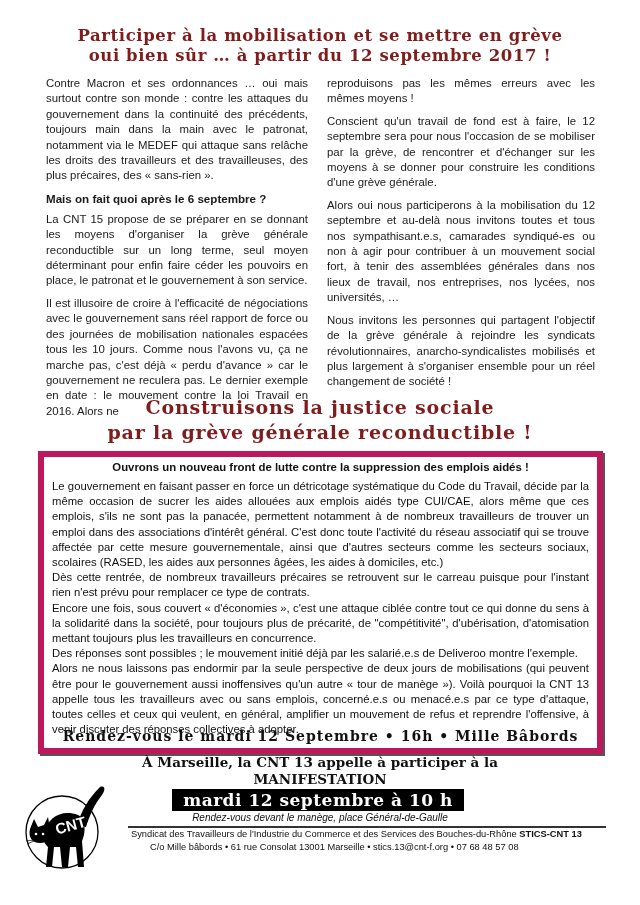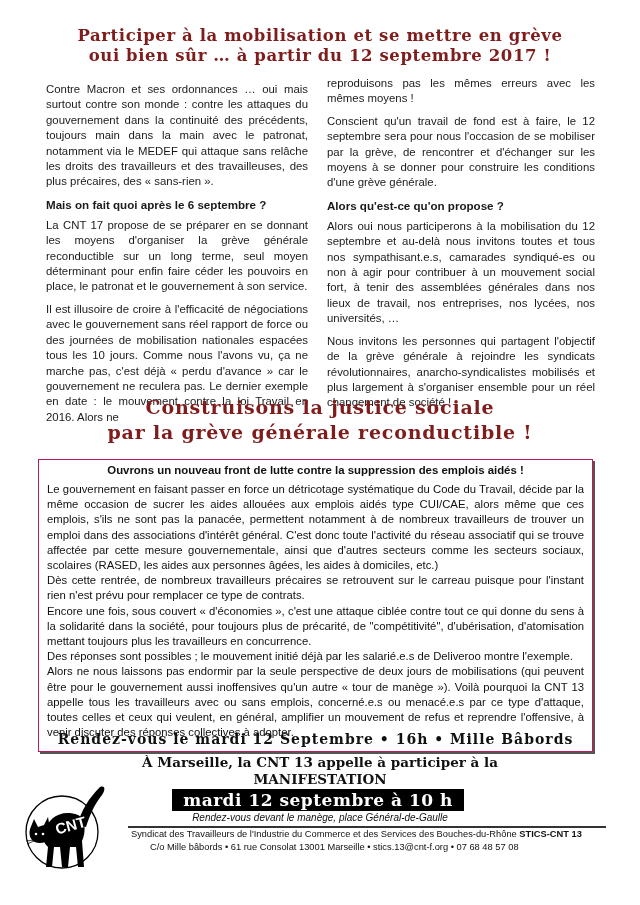--- a/index.html
+++ b/index.html
@@ -4,26 +4,26 @@
 <style>
   html, body { margin: 0; padding: 0; background: #ffffff; }
   body { width: 640px; height: 905px; position: relative; overflow: hidden; color: #111; font-family: "Liberation Sans", sans-serif; }
 
   .title { position: absolute; left: 0; width: 640px; text-align: center; font-family: "DejaVu Serif", serif; font-weight: bold; color: #7f1d1d; letter-spacing: 0.6px; }
   .t1 { top: 26px; font-size: 16.5px; line-height: 20px; }
 
   .col { position: absolute; font-size: 11.4px; line-height: 15.4px; text-align: justify; color: #1a1a1a; }
   .col p { margin: 0 0 7px 0; }
   .col h4 { margin: 0 0 6px 0; font-size: 11.6px; font-weight: bold; line-height: 15px; }
-  .col-left { left: 46px; top: 82px; width: 262px; }
+  .col-left { left: 46px; top: 76px; width: 262px; }
   .col-right { left: 327px; top: 76px; width: 268px; }
 
   .t2 { top: 395px; font-size: 19px; line-height: 25px; letter-spacing: 0.8px; }
 
-  .box { position: absolute; left: 38px; top: 451px; width: 553px; height: 291px; border: 1px solid #be185d; box-shadow: 2px 2px 0 #555; background: #fff; margin-top: 8px; }
+  .box { position: absolute; left: 38px; top: 451px; width: 553px; height: 291px; border: 6px solid #be185d; box-shadow: 2px 2px 0 #555; background: #fff; }
   .box-head { text-align: center; font-weight: bold; font-size: 11.4px; margin-top: 3px; line-height: 15px; }
   .box-body { margin: 4px 8px 0 8px; font-size: 11.3px; line-height: 15.2px; text-align: justify; }
   .box-body p { margin: 0; }
   .box-foot { position: absolute; left: 0; right: 0; bottom: 4px; text-align: center; font-family: "DejaVu Serif", serif; font-weight: bold; font-size: 14px; letter-spacing: 1px; }
 
   .mar { position: absolute; left: 0; width: 640px; text-align: center; font-family: "DejaVu Serif", serif; font-weight: bold; font-size: 13.5px; }
   .mar1 { top: 754px; }
   .mar2 { top: 771px; }
   .datebar { position: absolute; left: 172px; top: 789px; width: 292px; height: 22px; background: #000; color: #fff; text-align: center; font-family: "DejaVu Serif", serif; font-weight: bold; font-size: 17px; line-height: 22px; letter-spacing: 0.5px; }
   .rdv { position: absolute; left: 0; width: 640px; top: 812px; text-align: center; font-style: italic; font-size: 10px; }
@@ -38,28 +38,27 @@
 <body>
 
 <div class="title t1">
   <div>Participer à la mobilisation et se mettre en grève</div>
   <div>oui bien sûr … à partir du 12 septembre 2017 !</div>
 </div>
 
 <div class="col col-left">
   <p>Contre Macron et ses ordonnances … oui mais surtout contre son monde : contre les attaques du gouvernement dans la continuité des précédents, toujours main dans la main avec le patronat, notamment via le MEDEF qui attaque sans relâche les droits des travailleurs et des travailleuses, des plus précaires, des « sans-rien ».</p>
   <h4>Mais on fait quoi après le 6 septembre ?</h4>
-  <p>La CNT 17 propose de se préparer en se donnant les moyens d'organiser la grève générale reconductible sur un long terme, seul moyen déterminant pour enfin faire céder les pouvoirs en place, le patronat et le gouvernement à son service.</p>
+  <p>La CNT 15 propose de se préparer en se donnant les moyens d'organiser la grève générale reconductible sur un long terme, seul moyen déterminant pour enfin faire céder les pouvoirs en place, le patronat et le gouvernement à son service.</p>
   <p>Il est illusoire de croire à l'efficacité de négociations avec le gouvernement sans réel rapport de force ou des journées de mobilisation nationales espacées tous les 10 jours. Comme nous l'avons vu, ça ne marche pas, c'est déjà « perdu d'avance » car le gouvernement ne reculera pas. Le dernier exemple en date : le mouvement contre la loi Travail en 2016. Alors ne</p>
 </div>
 
 <div class="col col-right">
   <p>reproduisons pas les mêmes erreurs avec les mêmes moyens !</p>
   <p>Conscient qu'un travail de fond est à faire, le 12 septembre sera pour nous l'occasion de se mobiliser par la grève, de rencontrer et d'échanger sur les moyens à se donner pour construire les conditions d'une grève générale.</p>
-  <h4>Alors qu'est-ce qu'on propose ?</h4>
   <p>Alors oui nous participerons à la mobilisation du 12 septembre et au-delà nous invitons toutes et tous nos sympathisant.e.s, camarades syndiqué-es ou non à agir pour contribuer à un mouvement social fort, à tenir des assemblées générales dans nos lieux de travail, nos entreprises, nos lycées, nos universités, …</p>
   <p>Nous invitons les personnes qui partagent l'objectif de la grève générale à rejoindre les syndicats révolutionnaires, anarcho-syndicalistes mobilisés et plus largement à s'organiser ensemble pour un réel changement de société !</p>
 </div>
 
 <div class="title t2">
   <div>Construisons la justice sociale</div>
   <div>par la grève générale reconductible !</div>
 </div>
 
 <div class="box">

